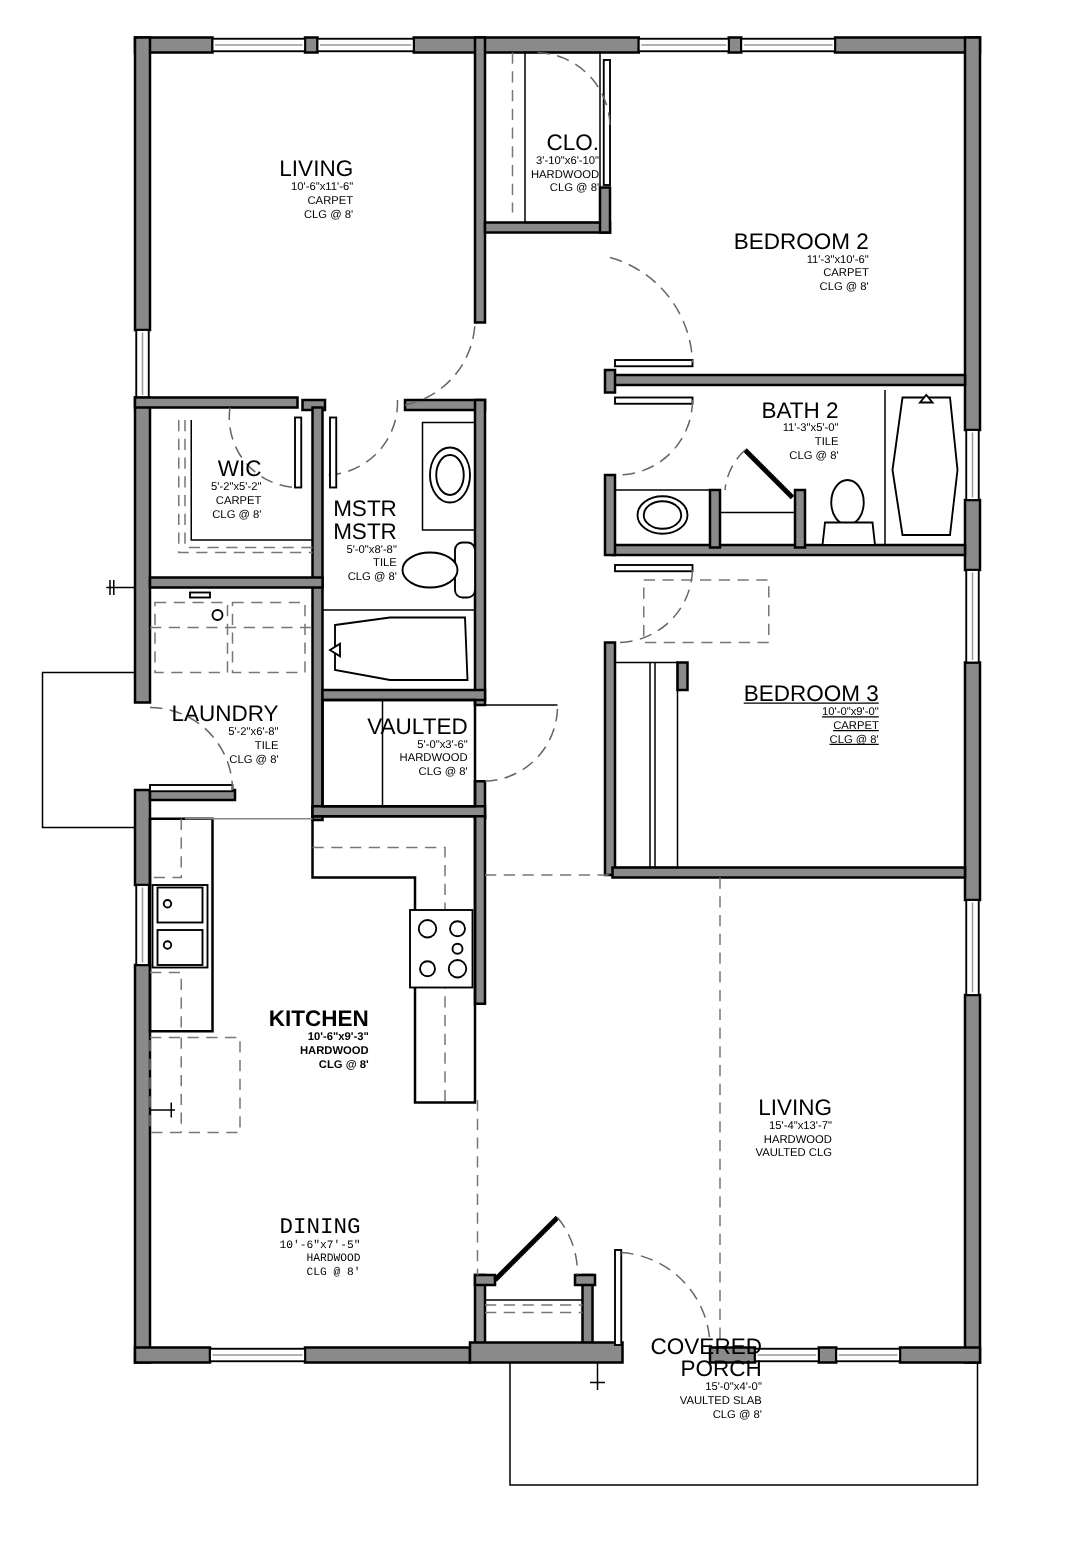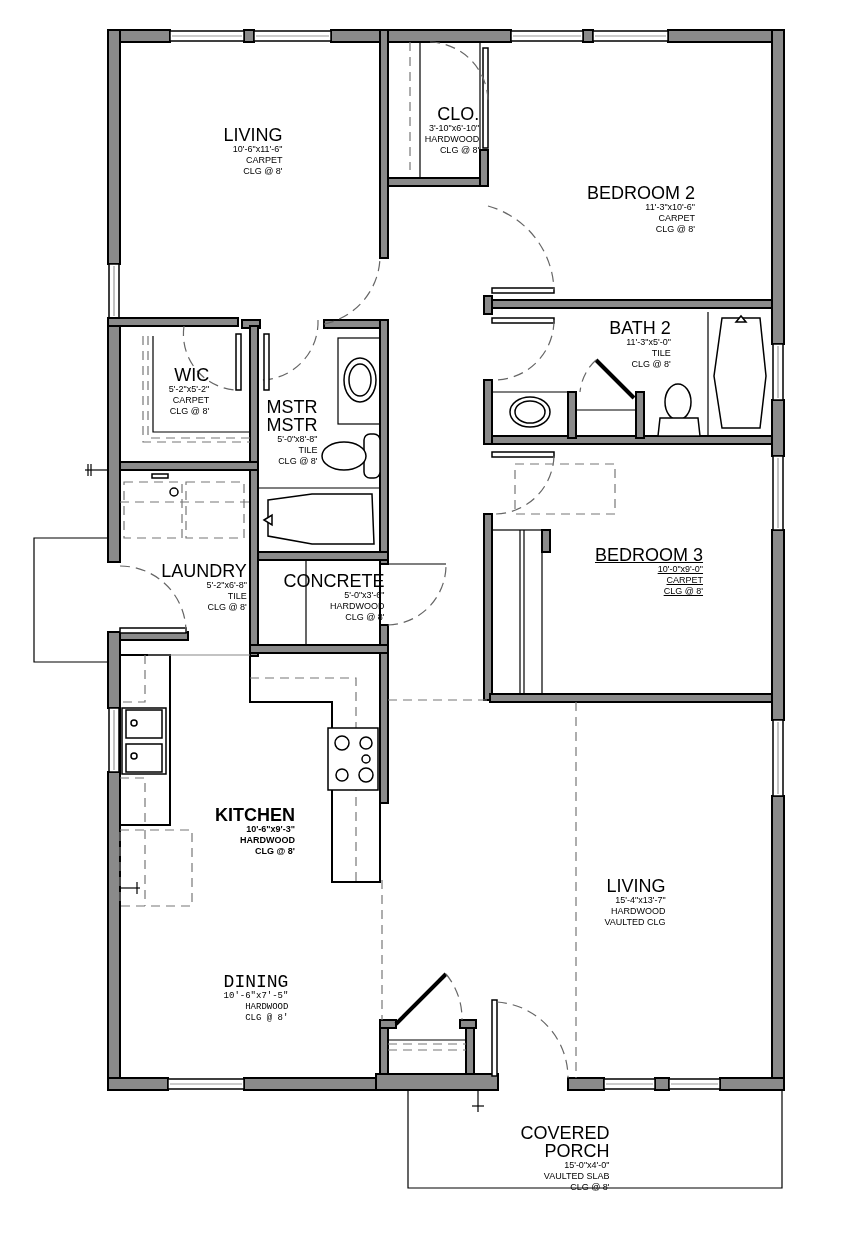--- a/index.html
+++ b/index.html
@@ -296,29 +296,29 @@
 </div>
 
 <div class="room-label" style="left:292px; top:398px;">
   <span class="room-name">MSTR</span>
   <span class="room-name">MSTR</span>
   <span class="room-sub">5'-0"x8'-8"</span>
   <span class="room-sub">TILE</span>
   <span class="room-sub">CLG @ 8'</span>
 </div>
 
-<div class="room-label" style="left:204px; top:562px;">
+<div class="room-label" style="left:180px; top:562px;">
   <span class="room-name">LAUNDRY</span>
   <span class="room-sub">5'-2"x6'-8"</span>
   <span class="room-sub">TILE</span>
   <span class="room-sub">CLG @ 8'</span>
 </div>
 
 <div class="room-label" style="left:334px; top:572px;">
-  <span class="room-name">CONCRETE</span>
+  <span class="room-name">VAULTED</span>
   <span class="room-sub">5'-0"x3'-6"</span>
   <span class="room-sub">HARDWOOD</span>
   <span class="room-sub">CLG @ 8'</span>
 </div>
 
 <div class="room-label" style="left:649px; top:546px;text-decoration:underline;">
   <span class="room-name">BEDROOM 3</span>
   <span class="room-sub">10'-0"x9'-0"</span>
   <span class="room-sub">CARPET</span>
   <span class="room-sub">CLG @ 8'</span>
@@ -338,19 +338,19 @@
   <span class="room-sub">VAULTED CLG</span>
 </div>
 
 <div class="room-label" style="left:256px; top:973px;font-family:Liberation Mono, monospace;">
   <span class="room-name">DINING</span>
   <span class="room-sub">10'-6"x7'-5"</span>
   <span class="room-sub">HARDWOOD</span>
   <span class="room-sub">CLG @ 8'</span>
 </div>
 
-<div class="room-label" style="left:565px; top:1124px;">
+<div class="room-label" style="left:565px; top:1068px;">
   <span class="room-name">COVERED</span>
   <span class="room-name">PORCH</span>
   <span class="room-sub">15'-0"x4'-0"</span>
   <span class="room-sub">VAULTED SLAB</span>
   <span class="room-sub">CLG @ 8'</span>
 </div>
 
 </body></html>

